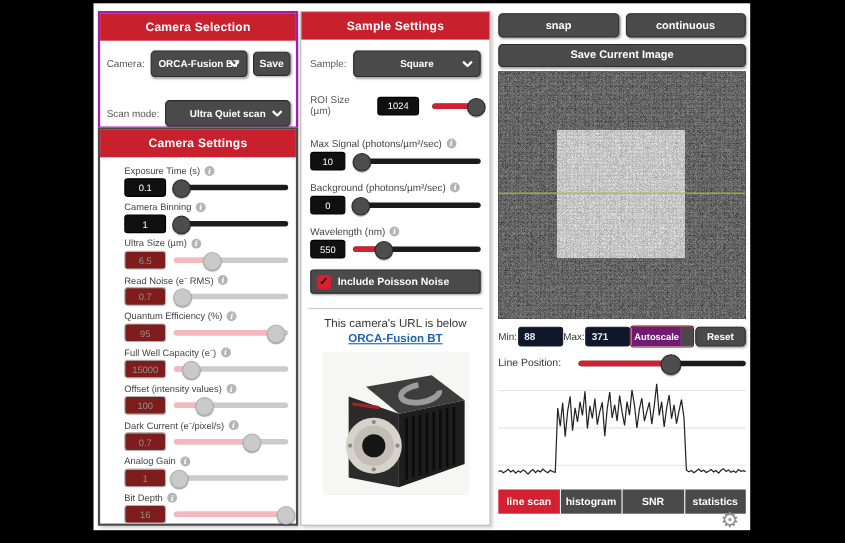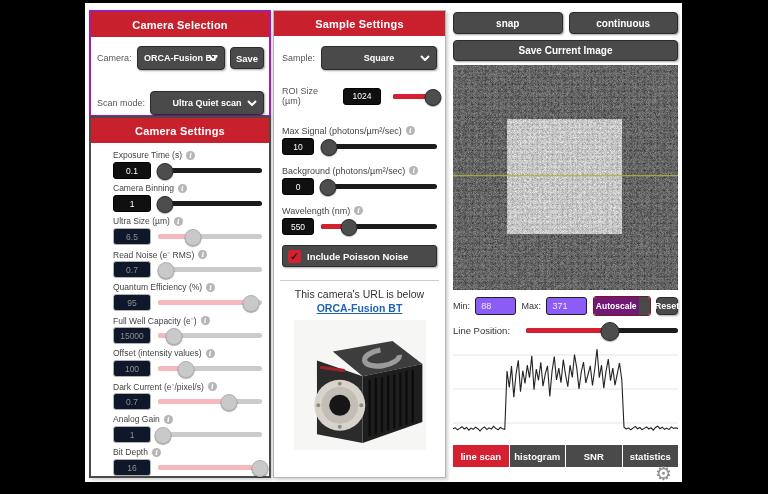--- a/index.html
+++ b/index.html
@@ -30,21 +30,21 @@
 
   #cam-sliders{padding:6px 7px 0 22px}
   .sgroup{height:33px}
   .slabel{font-size:8.5px;color:#444;display:flex;align-items:center;gap:4px;height:12px}
   .info{width:9px;height:9px;border-radius:50%;background:#b5b5b5;color:#fff;font-size:7px;font-weight:bold;
         display:flex;align-items:center;justify-content:center;font-family:"DejaVu Serif",serif;font-style:italic}
   .srow{display:flex;align-items:center;height:17px;margin-top:1px}
   .vbox{width:36px;height:15px;border-radius:3px;display:flex;align-items:center;justify-content:center;
         font-size:8.5px;font-weight:normal;flex:none}
   .vbox.dark{background:#101010;color:#fff;border:1px solid #000}
-  .vbox.gray{background:#0f172a;color:#8f8f8f;border:1px solid #b2b2b2}
+  .vbox.gray{background:#7f1d1d;color:#8f8f8f;border:1px solid #b2b2b2}
   .slider{flex:1;height:15px;position:relative;margin-left:7px}
   .track{position:absolute;left:0;right:0;top:5px;height:5px;border-radius:3px}
   .fill{position:absolute;left:0;top:5px;height:5px;border-radius:3px}
   .handle{position:absolute;top:0;width:15px;height:15px;border-radius:50%;transform:translateX(-50%);
           box-shadow:0 1px 1px rgba(0,0,0,.35);cursor:pointer}
   .slider.active .track{background:#1b1b1b}
   .slider.active .fill{background:#d42031}
   .slider.active .handle{background:#4d4d4d;border:1px solid #2a2a2a}
   .slider.disabled .track{background:#cbcbcb}
   .slider.disabled .fill{background:#f5b9bd}
@@ -68,27 +68,27 @@
   .cam-link{display:block;text-align:center;font-size:10.5px;font-weight:bold;color:#1e63b4;
             text-decoration:underline;margin-top:2px;cursor:pointer}
   .cam-photo{display:block;margin:6px auto 0 auto;background:#f6f6f5}
 
   .acq-row{position:absolute;top:9px;left:0;right:0;display:flex;gap:6px}
   .btn-half{flex:1;height:22px;font-size:10px}
   .save-row{position:absolute;top:37px;left:0;right:0;height:21px;font-size:10px}
   .img-wrap{position:absolute;top:62px;left:0;width:225px;height:225px;background:#000}
   .mm-row{position:absolute;top:293px;left:0;right:0;display:flex;align-items:center;justify-content:space-between}
   .mm-row .mlabel{font-size:9px;color:#333}
-  .mm-input{width:34px;height:16px;background:#8b5cf6;border:1px solid #1f1f1f;border-radius:3px;color:#eee;
-            font-size:9px;font-weight:normal;display:flex;align-items:center;padding-left:5px}
+  .mm-input{width:34px;height:16px;background:#0f172a;border:1px solid #1f1f1f;border-radius:3px;color:#eee;
+            font-size:9px;font-weight:bold;display:flex;align-items:center;padding-left:5px}
   .autoscale{width:56px;height:18px;border-radius:3px;overflow:hidden;display:flex;border:1px solid #7e141d;cursor:pointer}
   .autoscale .red{flex:1;background:#701a75;color:#fff;font-weight:bold;font-size:8.5px;display:flex;
                   align-items:center;justify-content:center}
   .autoscale .knob{width:11px;background:#4a4a4a}
-  .reset-btn{width:22px;height:18px;font-size:9px}
+  .reset-btn{width:46px;height:18px;font-size:9px}
   .lp-row{position:absolute;top:319px;left:0;right:0;display:flex;align-items:center}
   .lp-row .mlabel{font-size:9.5px;color:#333;width:66px;flex:none}
   .lp-row .slider{height:17px}
   .lp-row .handle{width:17px;height:17px}
   .plot-wrap{position:absolute;top:341px;left:0;width:225px;height:90px}
   .tabs{position:absolute;top:442px;left:0;right:0;height:22px;display:flex;gap:1px}
   .tab{flex:1;background:#4a4a4a;color:#fff;font-weight:bold;font-size:9.5px;display:flex;
        align-items:center;justify-content:center;cursor:pointer}
   .tab.active{background:#d42031}
   .gear{position:absolute;right:6px;top:461px;font-size:19px;color:#8e8e8e;line-height:1;cursor:pointer}

